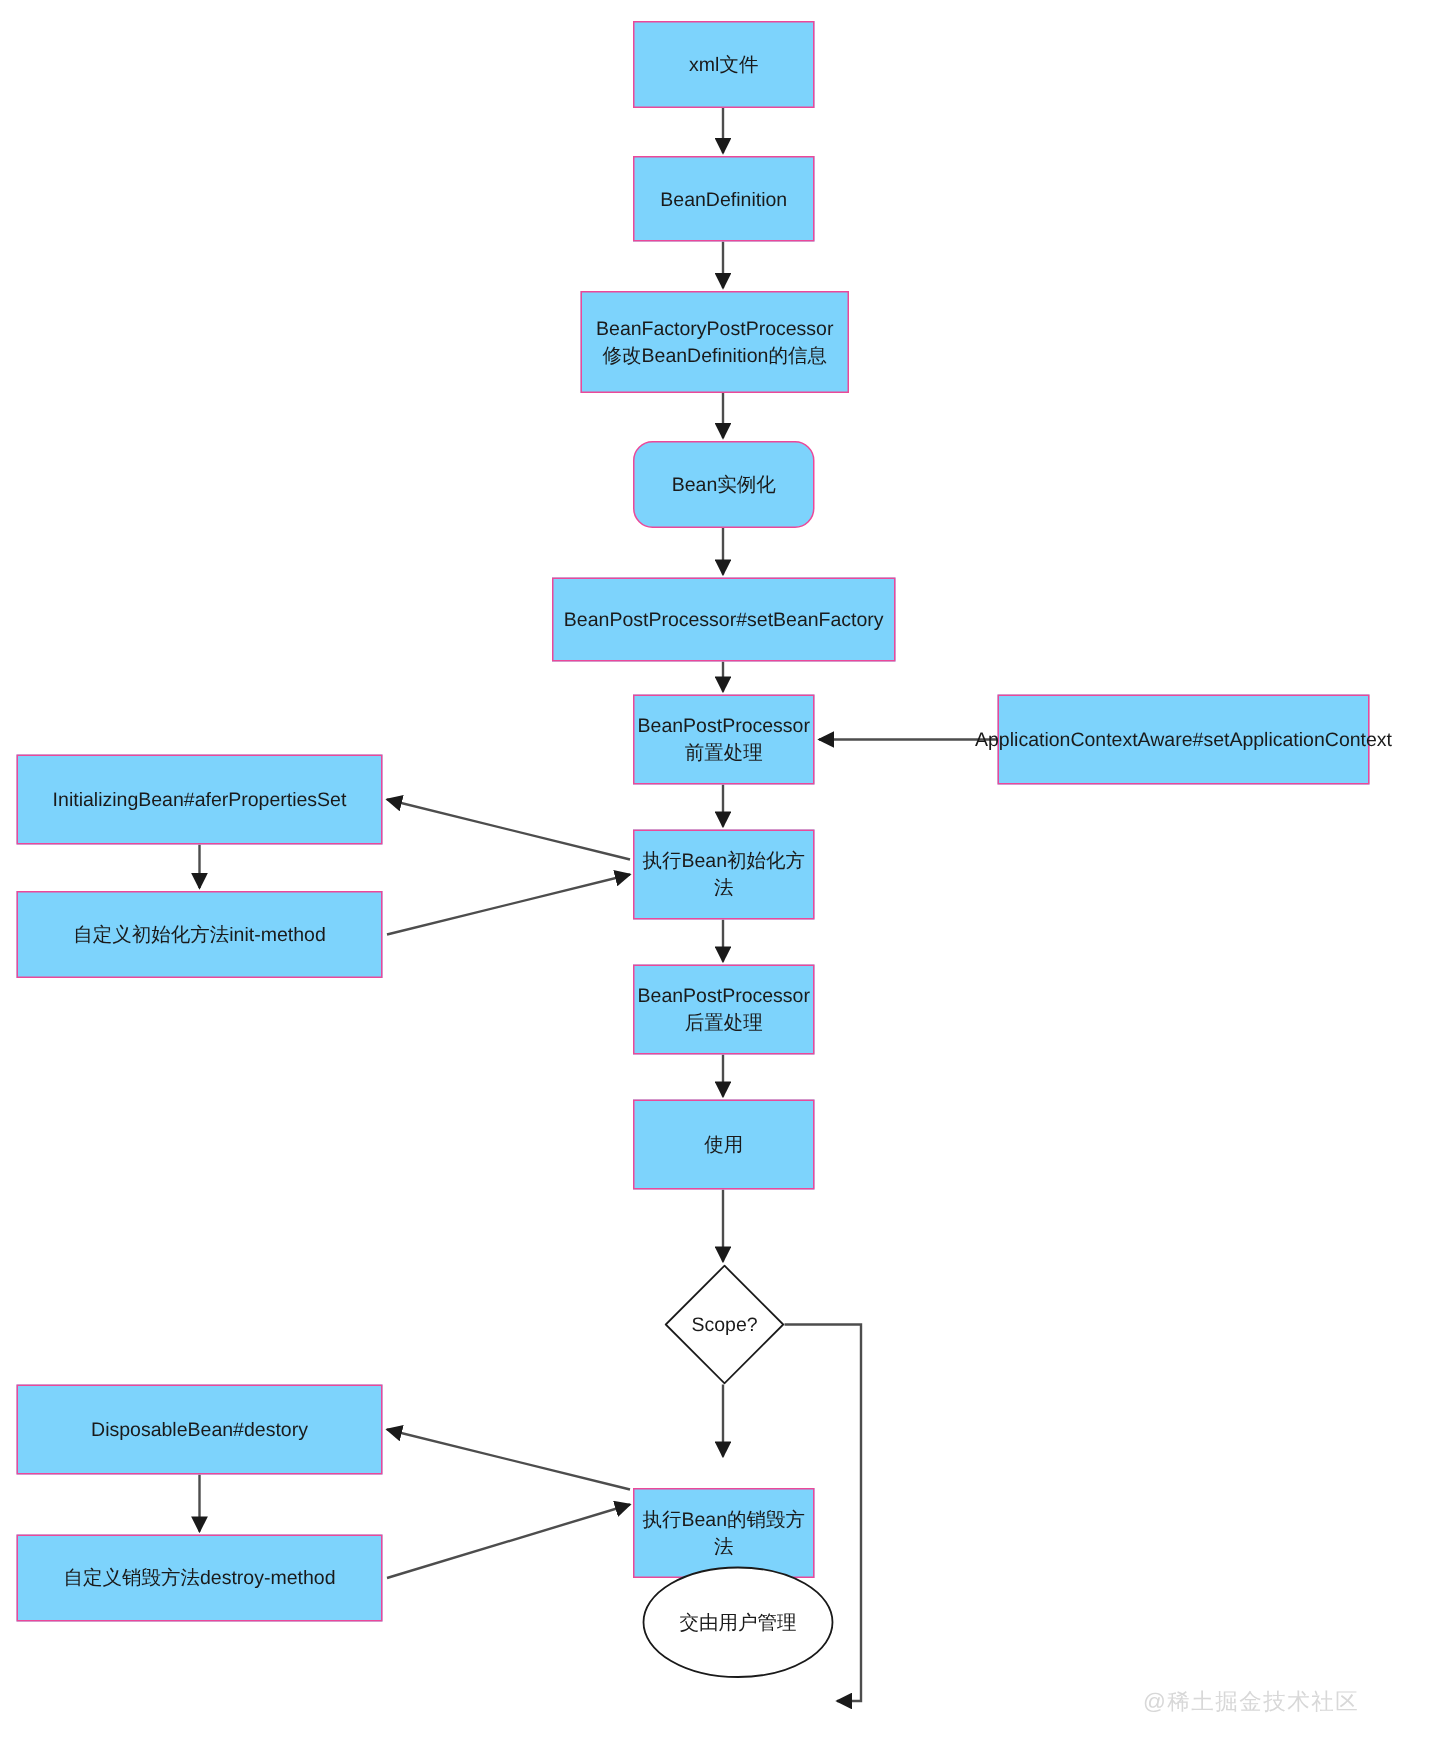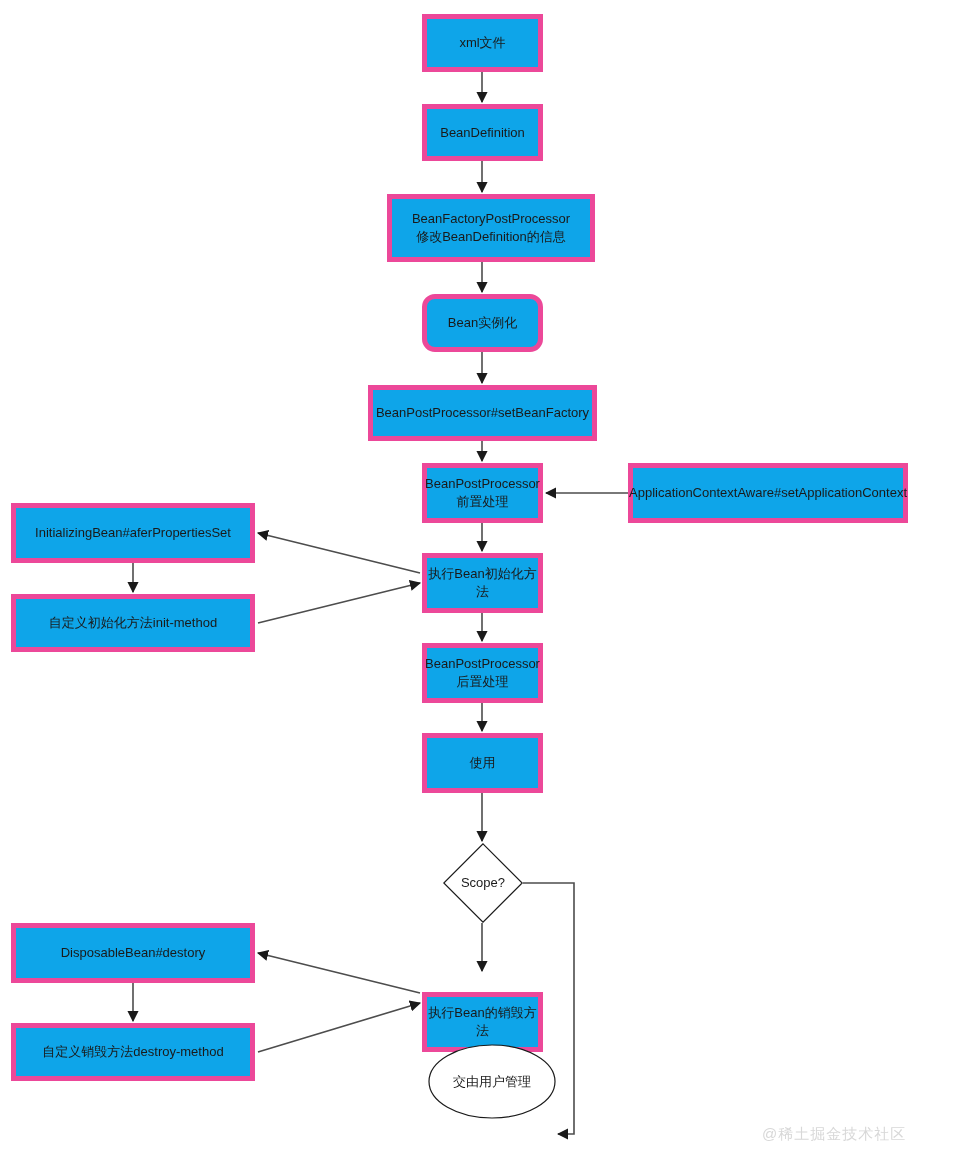--- a/index.html
+++ b/index.html
@@ -20,22 +20,22 @@
     position: absolute;
     left: 0;
     top: 0;
     width: 957px;
     height: 1173px;
     pointer-events: none;
   }
   .node {
     position: absolute;
     box-sizing: border-box;
-    border: 5px solid #ec4899;
-    background: #0ea5e9;
+    border: 1px solid #ec4899;
+    background: #7dd3fc;
     display: flex;
     align-items: center;
     justify-content: center;
     text-align: center;
     color: #1a1a1a;
     font-size: 13px;
     line-height: 18px;
     white-space: pre-line;
     z-index: 2;
   }
@@ -119,39 +119,39 @@
   </svg>
 
   <div class="node" style="left:422px; top:14px; width:121px; height:58px;">
     <span class="label">xml文件</span>
   </div>
 
   <div class="node" style="left:422px; top:104px; width:121px; height:57px;">
     <span class="label">BeanDefinition</span>
   </div>
 
-  <div class="node" style="left:387px; top:194px; width:208px; height:68px;">
+  <div class="node" style="left:387px; top:194px; width:179px; height:68px;">
     <span class="label">BeanFactoryPostProcessor
 修改BeanDefinition的信息</span>
   </div>
 
   <div class="node" style="left:422px; top:294px; width:121px; height:58px;border-radius:13px;">
     <span class="label">Bean实例化</span>
   </div>
 
   <div class="node" style="left:368px; top:385px; width:229px; height:56px;">
     <span class="label">BeanPostProcessor#setBeanFactory</span>
   </div>
 
   <div class="node" style="left:422px; top:463px; width:121px; height:60px;">
     <span class="label">BeanPostProcessor
 前置处理</span>
   </div>
 
-  <div class="node" style="left:628px; top:463px; width:280px; height:60px;">
+  <div class="node" style="left:665px; top:463px; width:248px; height:60px;">
     <span class="label">ApplicationContextAware#setApplicationContext</span>
   </div>
 
   <div class="node" style="left:11px; top:503px; width:244px; height:60px;">
     <span class="label">InitializingBean#aferPropertiesSet</span>
   </div>
 
   <div class="node" style="left:11px; top:594px; width:244px; height:58px;">
     <span class="label">自定义初始化方法init-method</span>
   </div>

